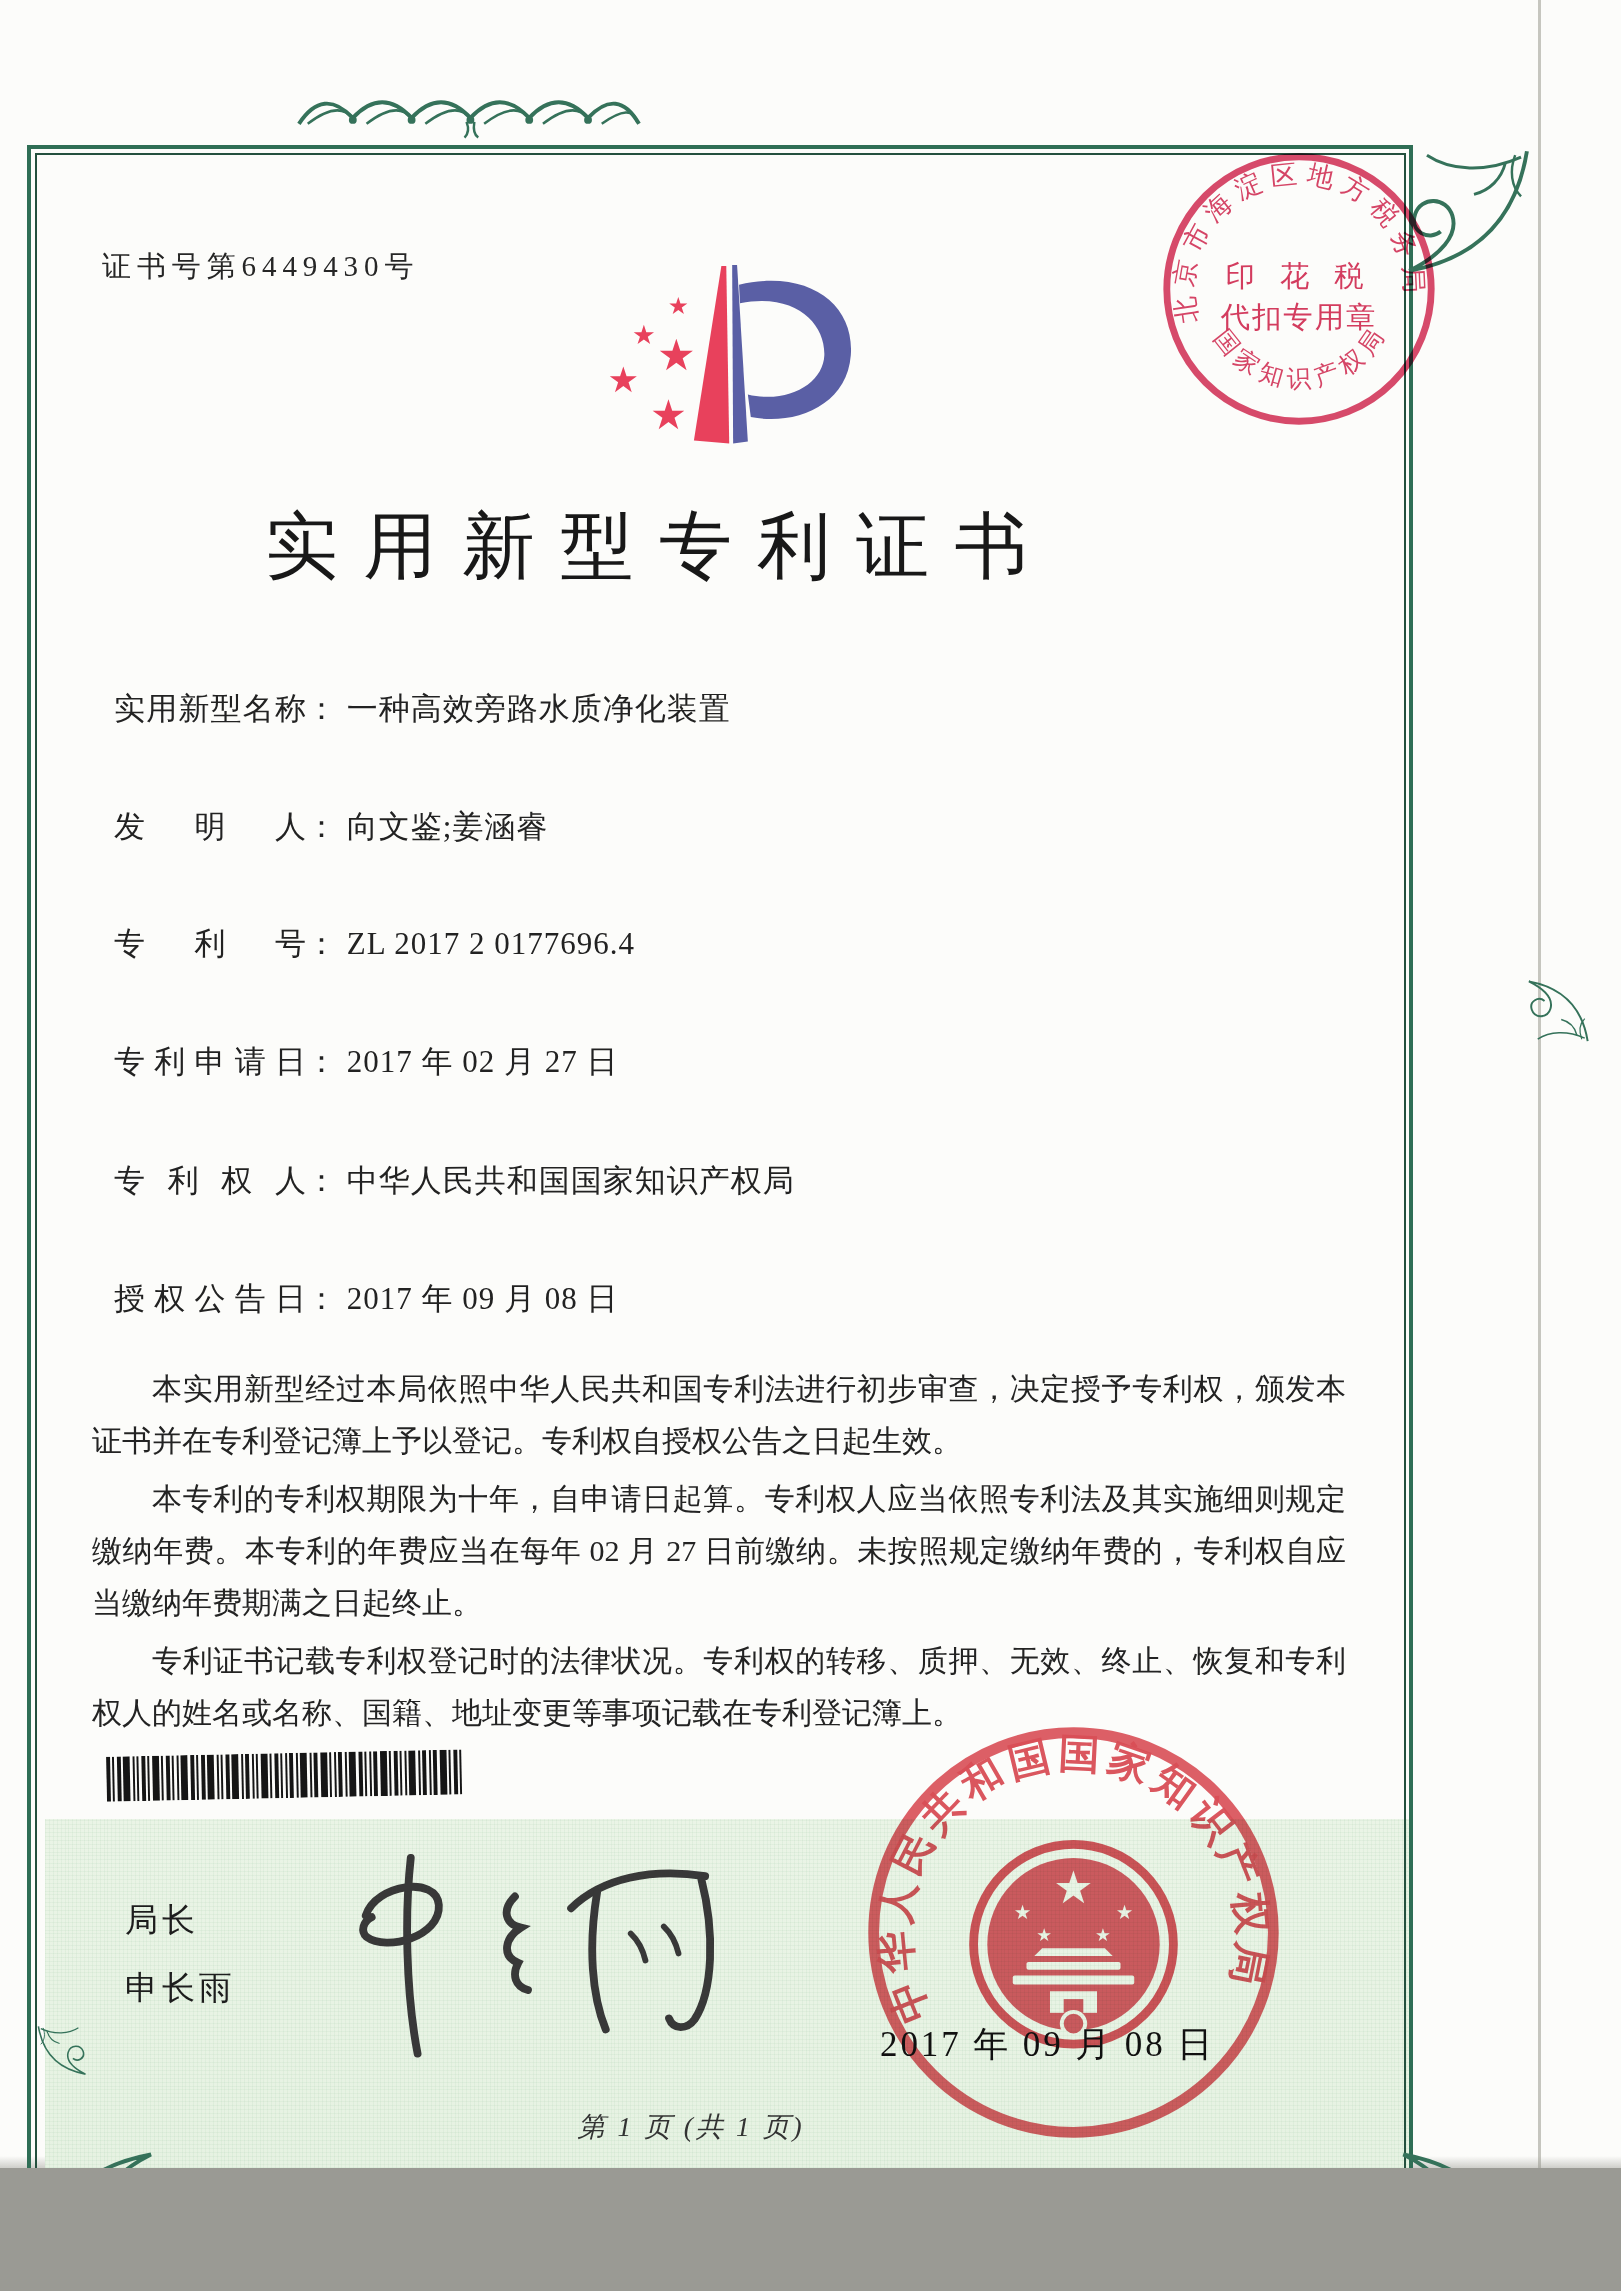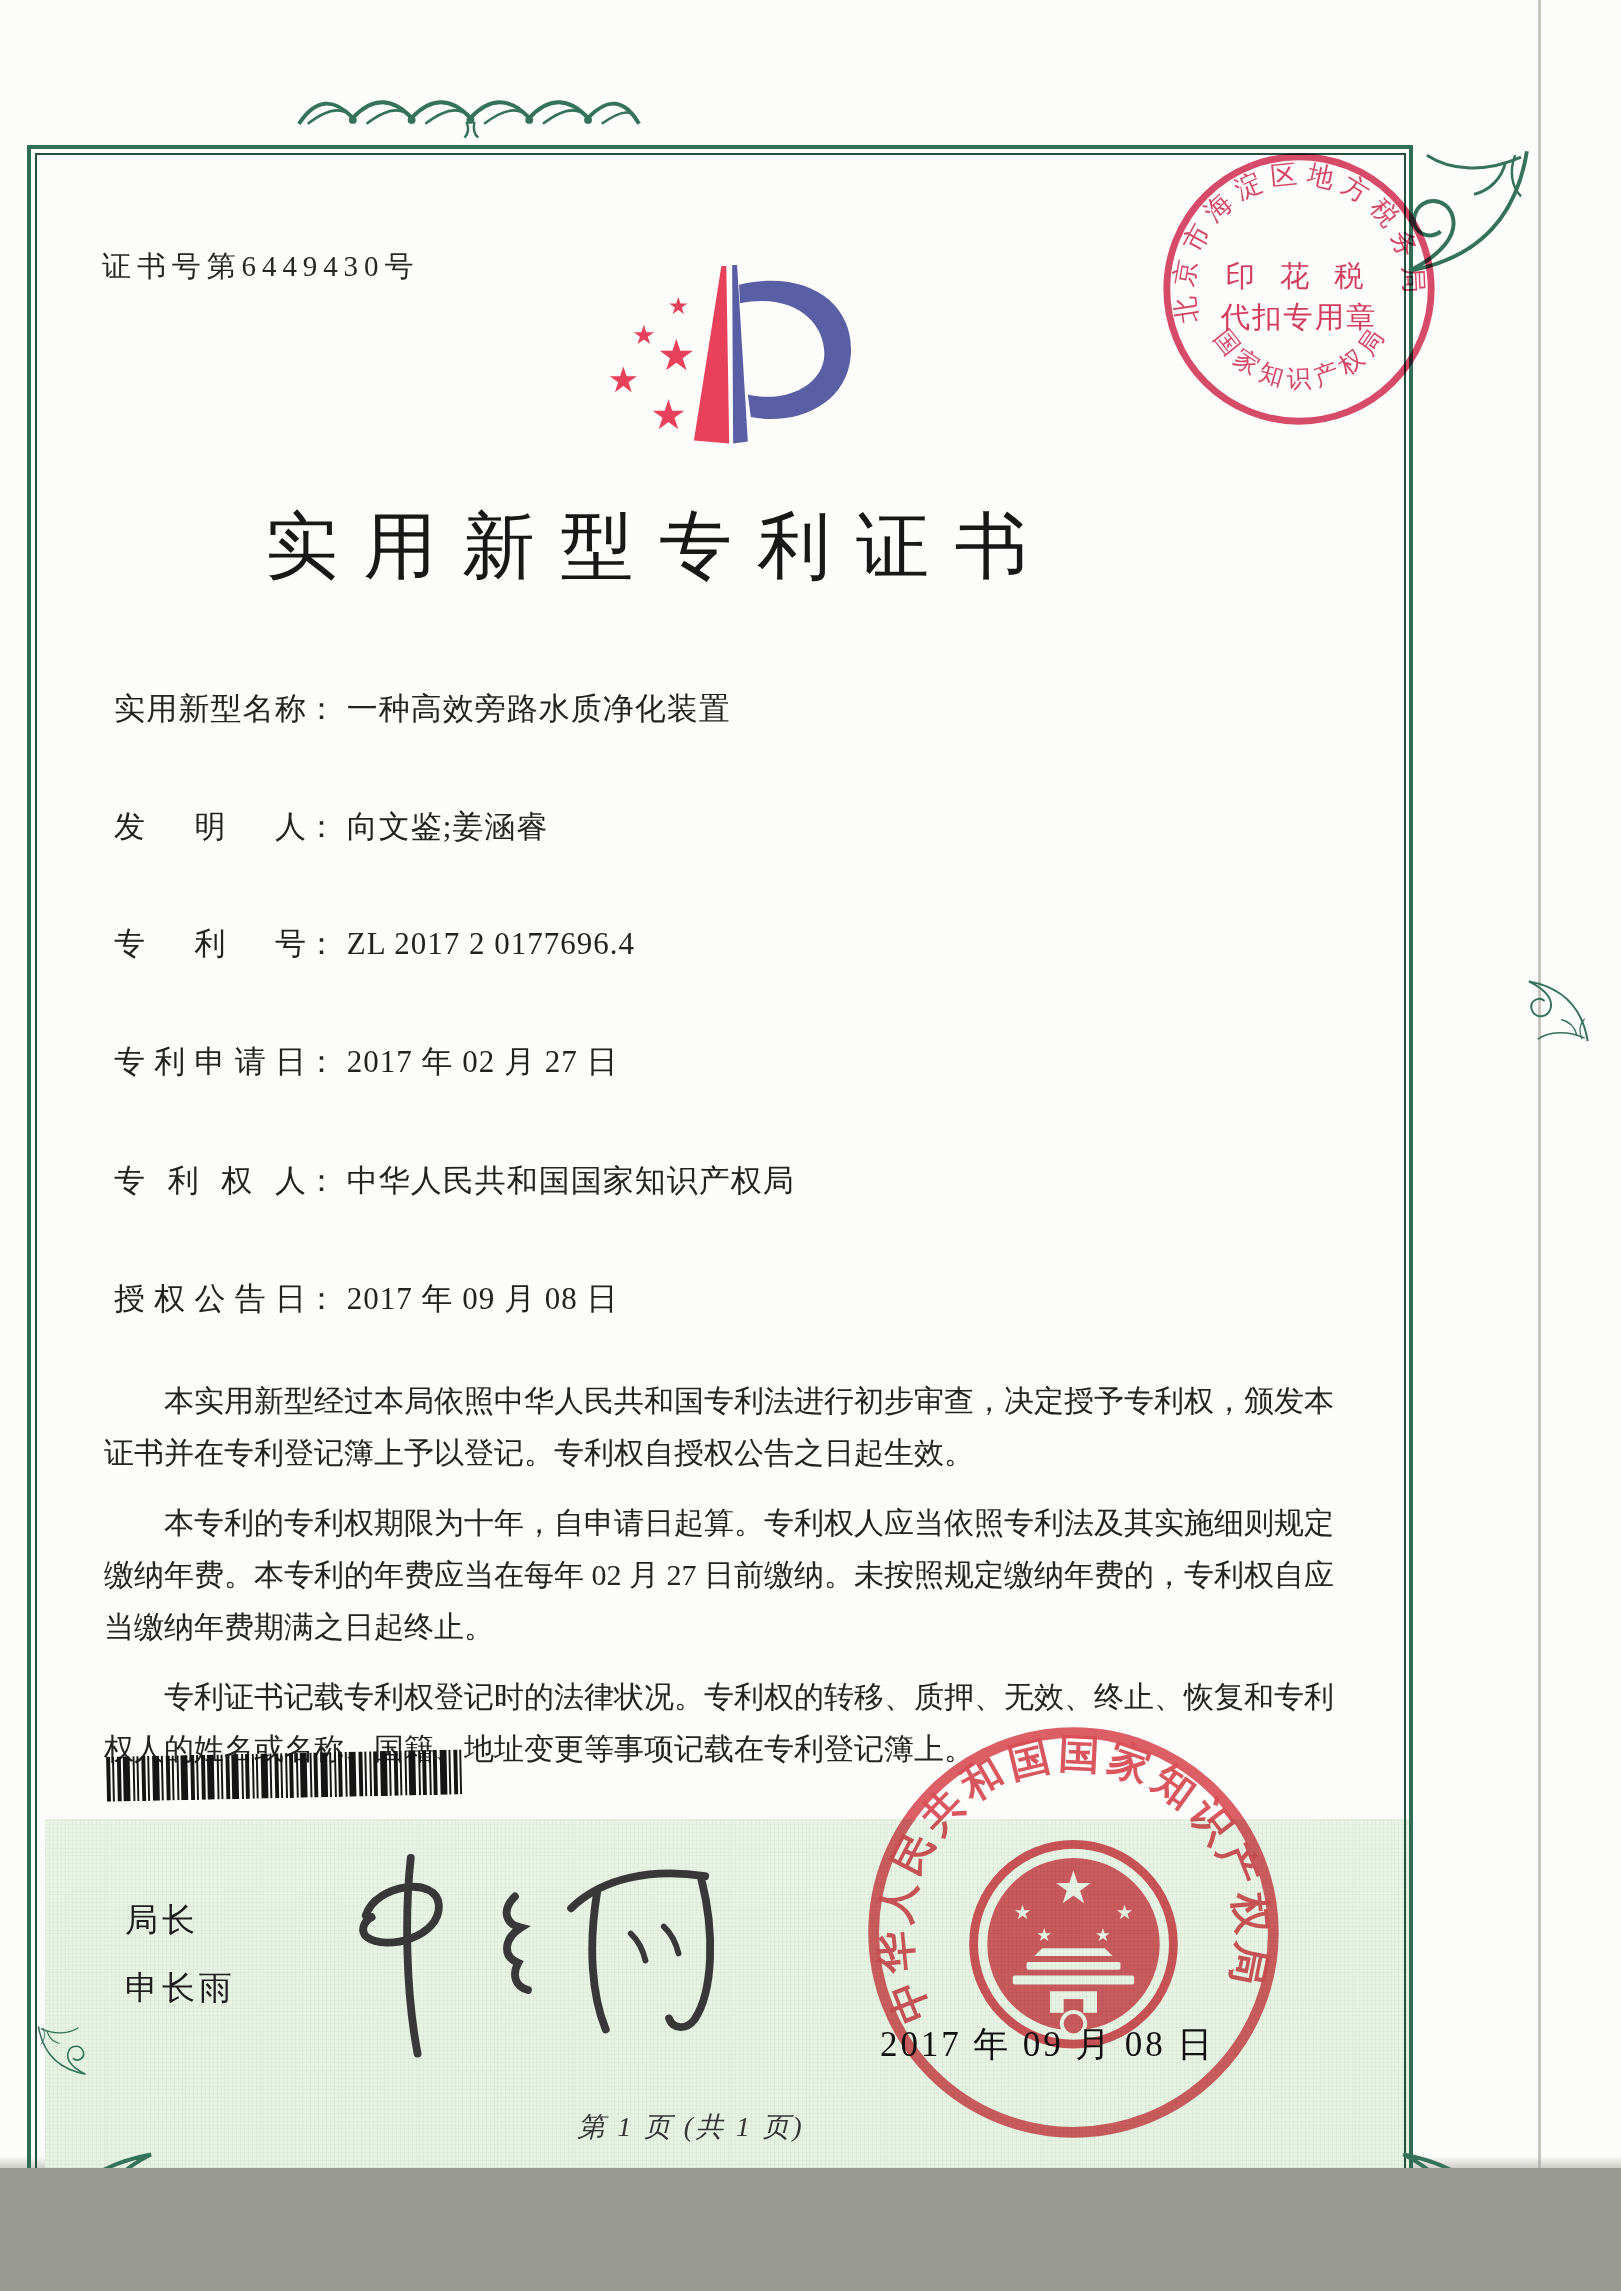--- a/index.html
+++ b/index.html
@@ -30,21 +30,21 @@
   .title{position:absolute;left:0;top:498px;width:1318px;text-align:center;
     font-size:73px;font-weight:400;letter-spacing:25.5px;color:#181818;}
 
   .field-row{position:absolute;left:114px;font-size:31px;white-space:nowrap;color:#222;}
   .lbl{display:inline-block;width:192px;text-align:justify;text-align-last:justify;}
   .colon{display:inline-block;margin-right:9.8px;}
   .val{letter-spacing:1px;}
 
   .paras{position:absolute;left:86px;top:1357px;width:1266px;font-size:30px;line-height:52px;
     text-align:justify;color:#232323;}
-  .paras p{margin:18px;text-indent:2em;}
+  .paras p{margin:6px;text-indent:2em;}
 
   .barcode{position:absolute;left:106px;top:1753px;width:365px;height:45px;transform:rotate(-1.2deg);}
 
   .signer-title{position:absolute;left:125px;top:1898px;font-size:33px;letter-spacing:3.9px;}
   .signer-name{position:absolute;left:125px;top:1966px;font-size:33px;letter-spacing:3.9px;}
   .signature{position:absolute;left:316px;top:1839px;}
 
   .office-seal{position:absolute;left:858px;top:1717px;mix-blend-mode:multiply;}
   .seal-date{position:absolute;left:880px;top:2021px;width:421px;font-size:35px;letter-spacing:2.9px;
     color:#101010;white-space:nowrap;}

